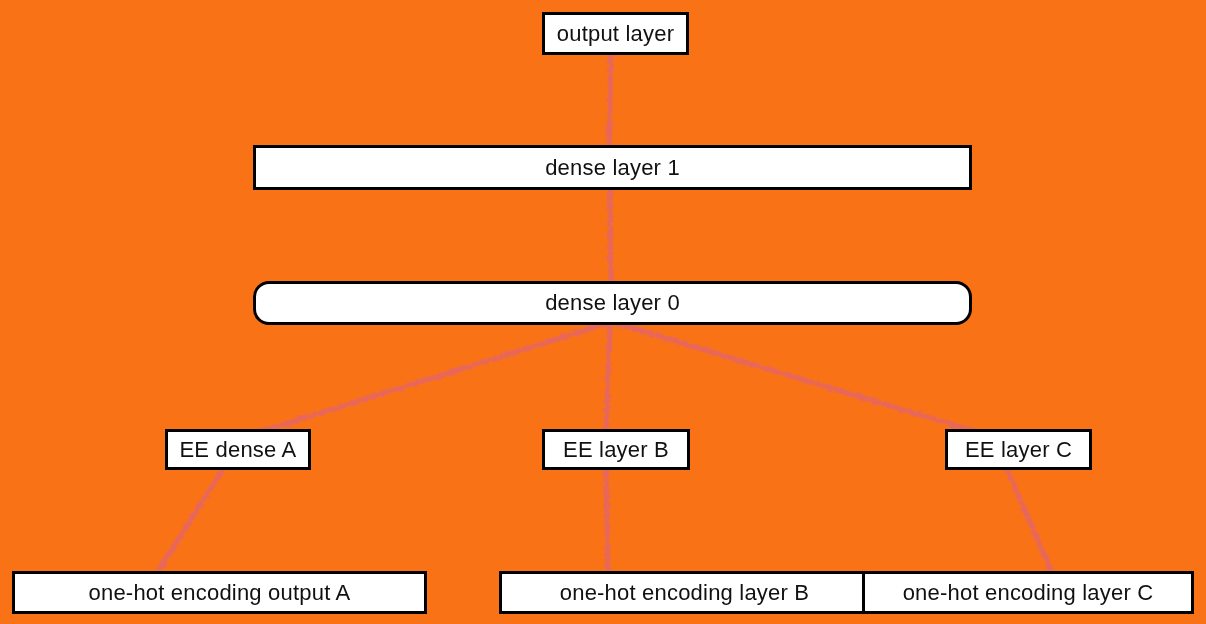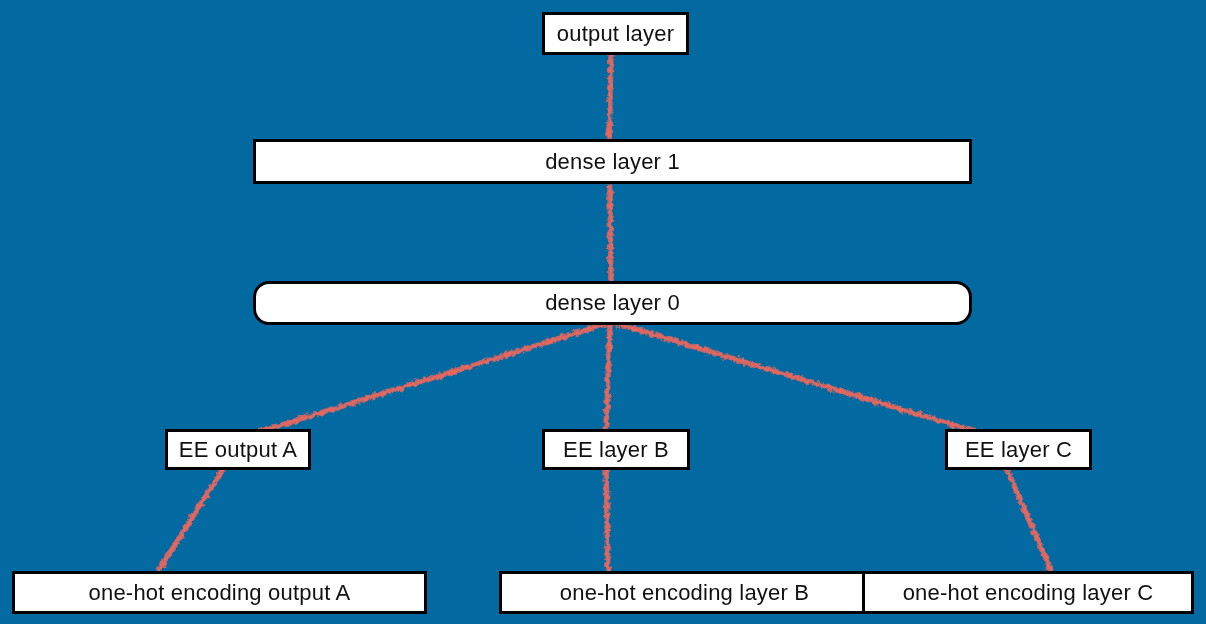--- a/index.html
+++ b/index.html
@@ -4,21 +4,21 @@
 <style>
   html, body {
     margin: 0;
     padding: 0;
     background: #ffffff;
   }
   #canvas {
     position: relative;
     width: 1206px;
     height: 624px;
-    background: #0369a1;
+    background: #f97316;
     font-family: "Liberation Sans", sans-serif;
     overflow: hidden;
   }
   #edges-svg {
     position: absolute;
     left: 0;
     top: 0;
     width: 1206px;
     height: 624px;
     z-index: 1;
@@ -34,21 +34,21 @@
     z-index: 2;
   }
   .node .label {
     font-size: 22px;
     color: #111111;
     white-space: nowrap;
     letter-spacing: 0.2px;
   }
   
   #node-output   { left: 542px;  top: 12px;  width: 147px; height: 43px; }
-  #node-dense1   { left: 253px;  top: 139px; width: 719px; height: 45px; text-align: center; }
+  #node-dense1   { left: 253px;  top: 145px; width: 719px; height: 45px; text-align: center; }
   #node-dense0   { left: 253px;  top: 281px; width: 719px; height: 44px; border-radius: 16px; }
   #node-ee-a     { left: 165px;  top: 429px; width: 146px; height: 41px; }
   #node-ee-b     { left: 542px;  top: 429px; width: 148px; height: 41px; text-align: center; }
   #node-ee-c     { left: 945px;  top: 429px; width: 147px; height: 41px; }
   #node-onehot-a { left: 12px;   top: 571px; width: 415px; height: 43px; }
   #node-onehot-b { left: 458px;  top: 571px; width: 371px; height: 43px; margin-left: 41px; }
   #node-onehot-c { left: 862px;  top: 571px; width: 332px; height: 43px; }
 </style>
 </head>
 <body>
@@ -92,21 +92,21 @@
 
   <div class="node" id="node-dense1">
     <span class="label">dense layer 1</span>
   </div>
 
   <div class="node" id="node-dense0">
     <span class="label">dense layer 0</span>
   </div>
 
   <div class="node" id="node-ee-a">
-    <span class="label">EE output A</span>
+    <span class="label">EE dense A</span>
   </div>
 
   <div class="node" id="node-ee-b">
     <span class="label">EE layer B</span>
   </div>
 
   <div class="node" id="node-ee-c">
     <span class="label">EE layer C</span>
   </div>
 

